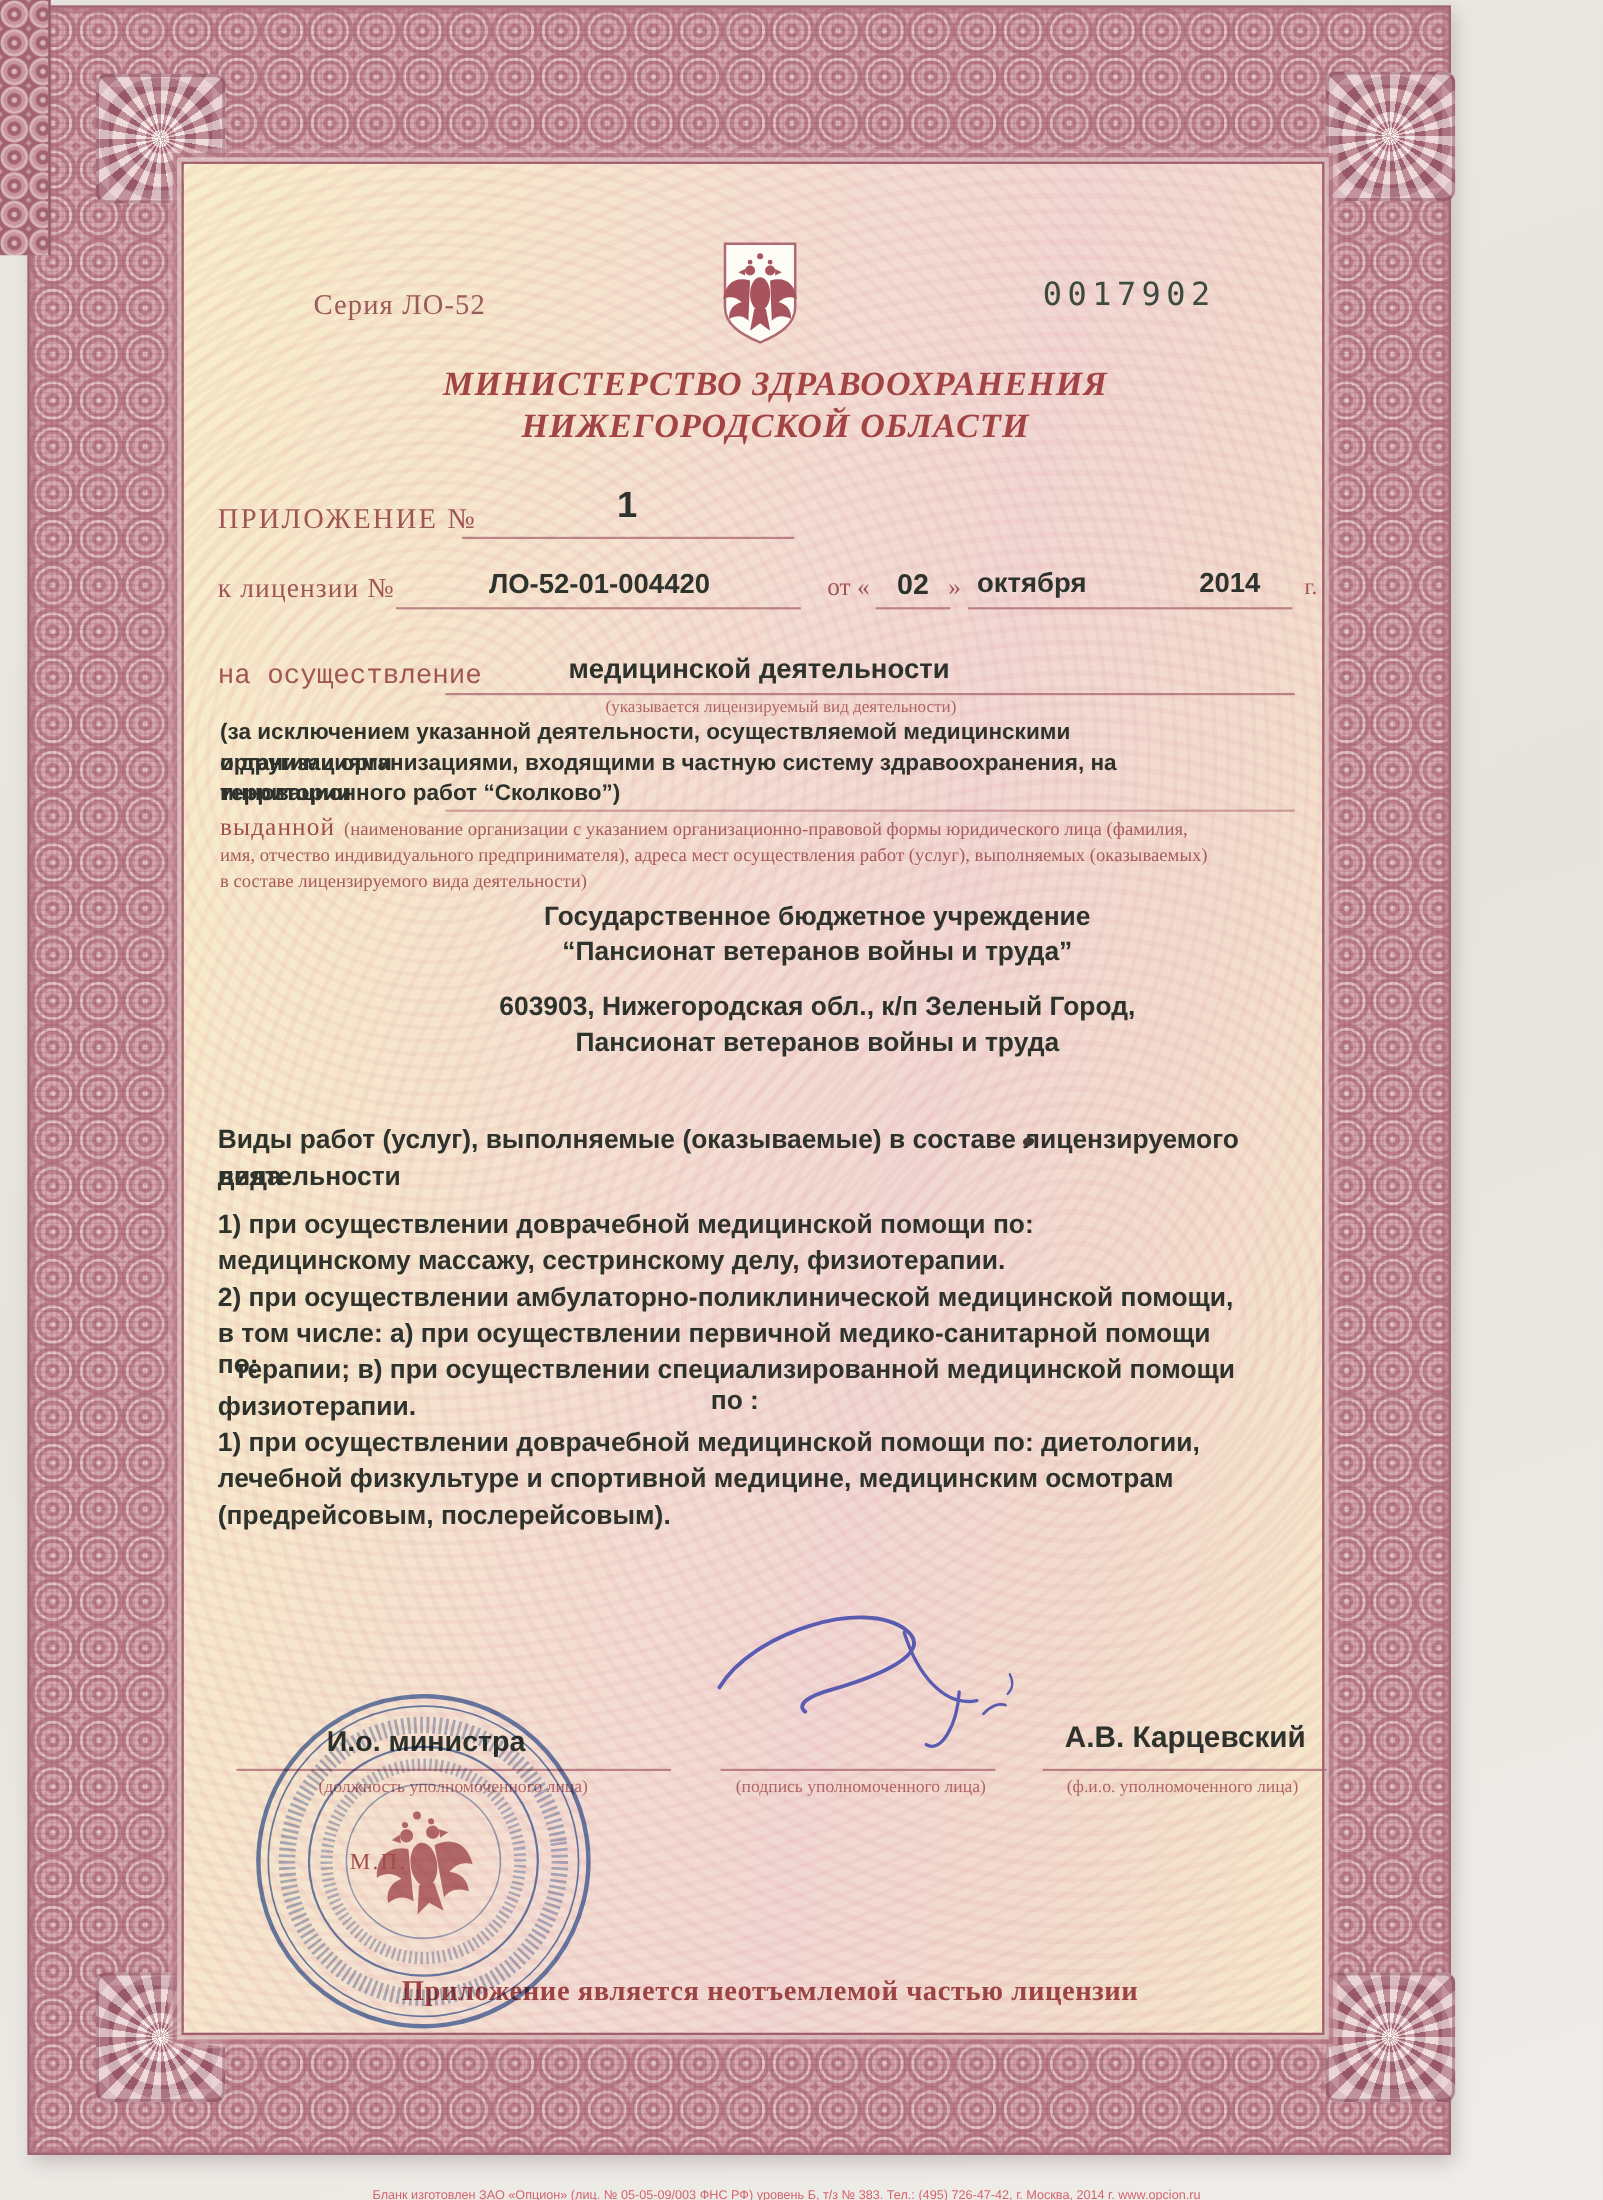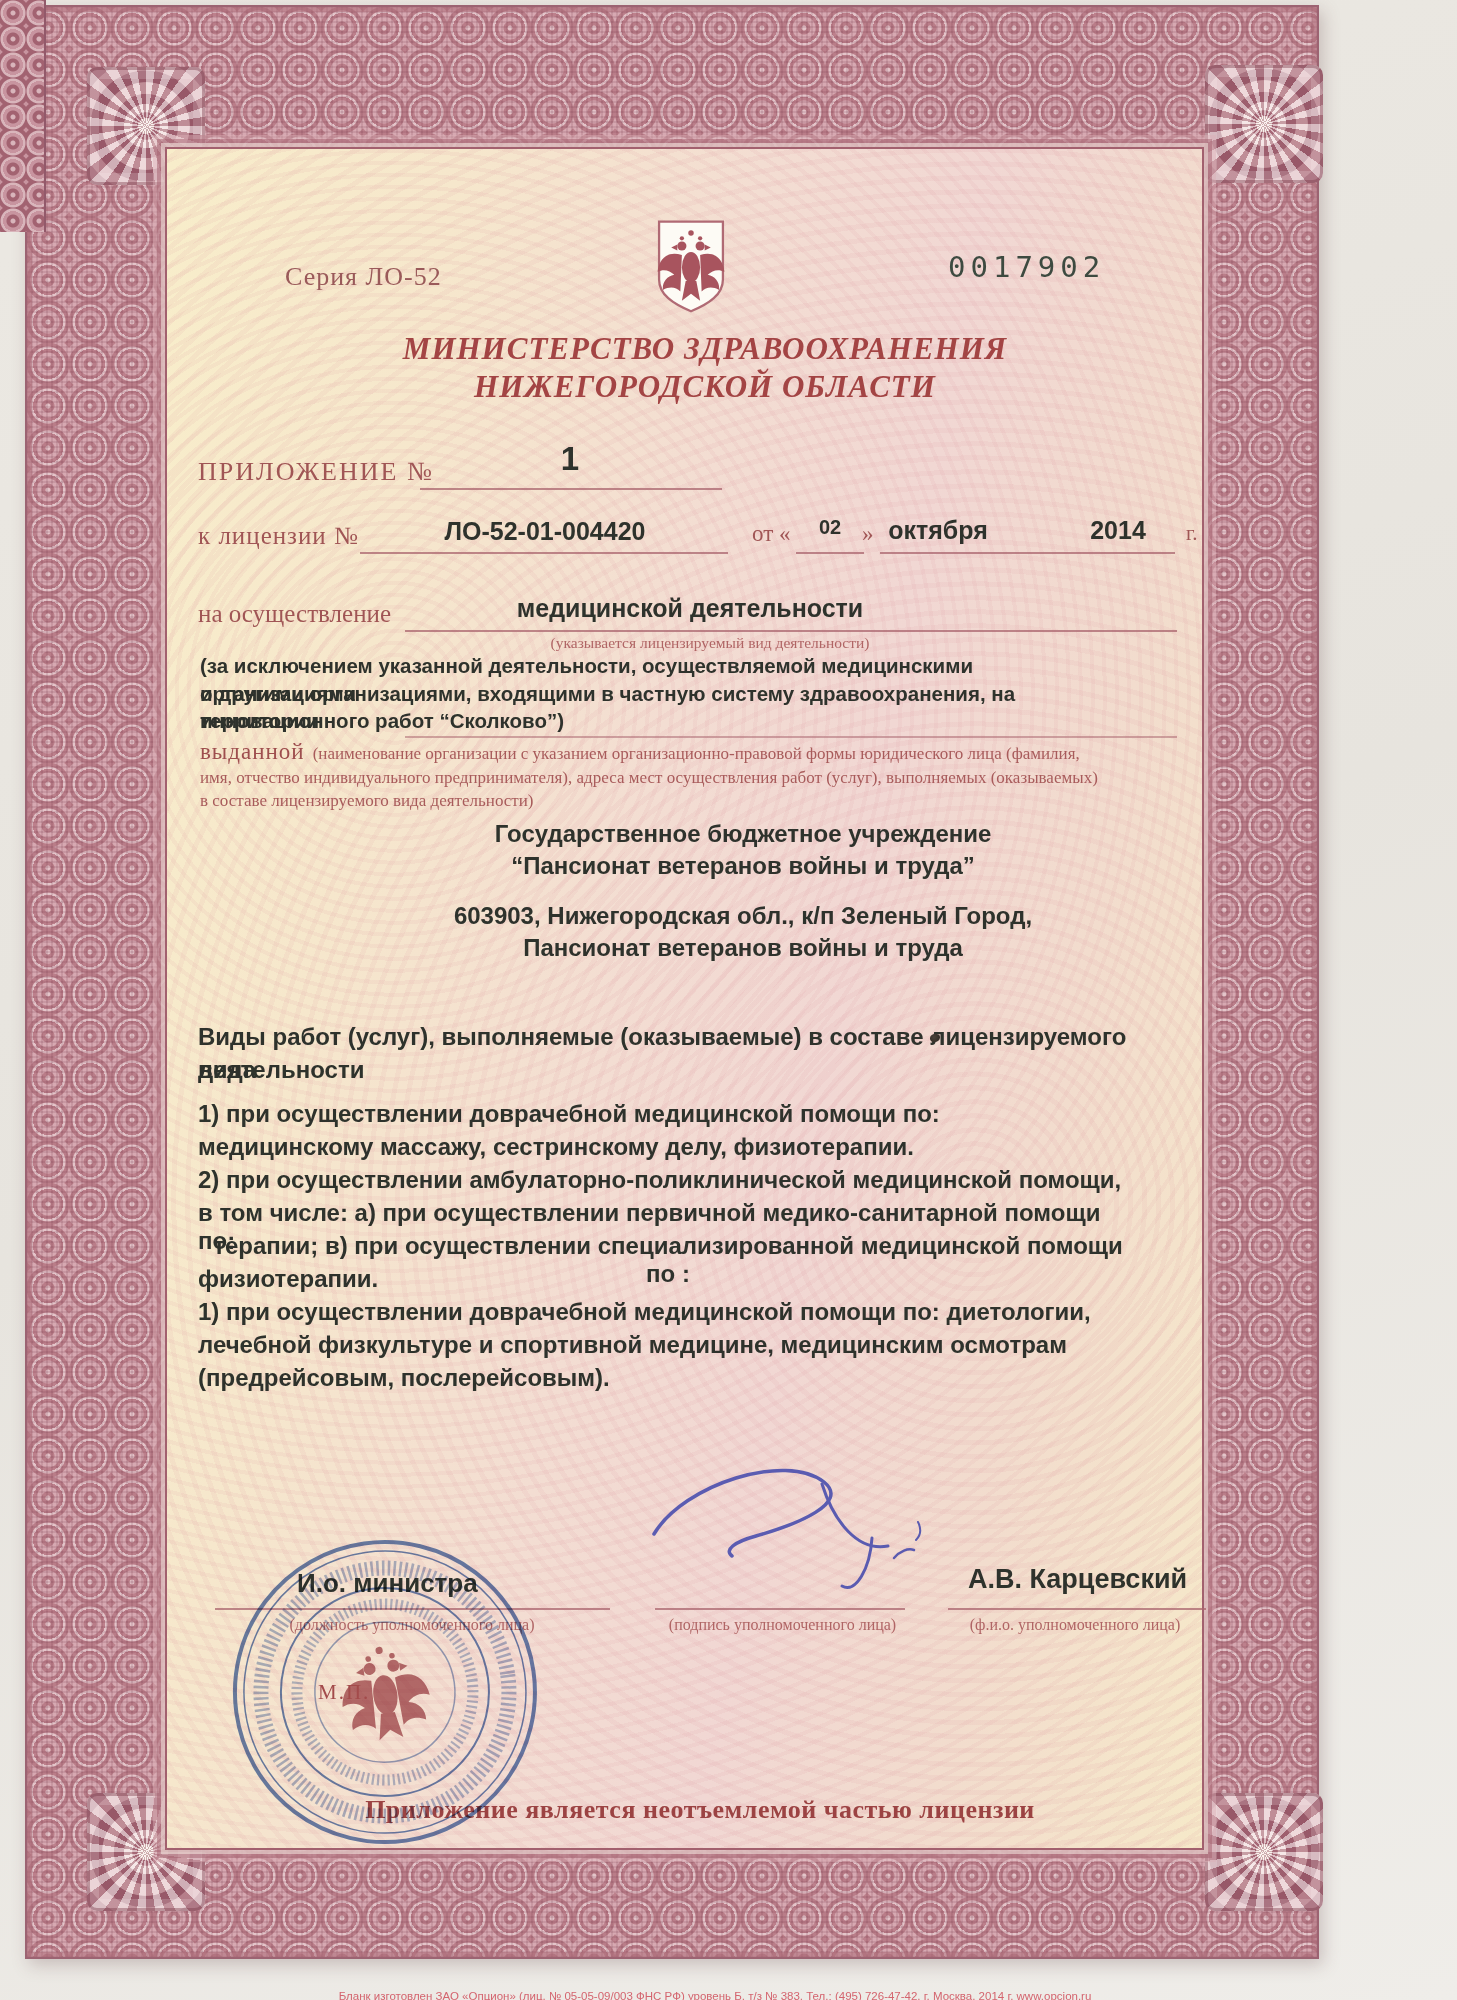--- a/index.html
+++ b/index.html
@@ -52,27 +52,27 @@
   .emblem{left:653px;top:218px;}
   .title{left:280px;width:850px;text-align:center;font-family:"Liberation Serif",serif;
     font-weight:bold;color:#a34444;font-size:31px;letter-spacing:1px;font-style:italic;}
   .title.l1{top:331px;} .title.l2{top:369px;}
 
   .annex-label{left:198px;top:457px;font-size:26px;letter-spacing:2px;}
   .annex-number{left:420px;top:440px;width:300px;text-align:center;font-size:33px;}
   .license-label{left:198px;top:522px;font-size:25px;letter-spacing:1px;}
   .license-number{left:360px;top:517px;width:370px;text-align:center;font-size:25px;}
   .date-prefix{left:752px;top:521px;font-size:23px;}
-  .date-day{left:800px;top:516px;width:60px;text-align:center;font-size:20px;}
+  .date-day{left:800px;top:516px;width:60px;text-align:center;font-size:26px;}
   .date-close{left:862px;top:521px;font-size:23px;}
   .date-month{left:868px;top:516px;width:140px;text-align:center;font-size:25px;}
   .date-year{left:1078px;top:516px;width:80px;text-align:center;font-size:25px;}
   .date-suffix{left:1186px;top:521px;font-size:21px;}
 
-  .activity-label{left:198px;top:600px;font-size:25px;}
+  .activity-label{left:198px;top:600px;font-size:25px;font-family:Liberation Mono, monospace;}
   .activity-value{left:430px;top:594px;width:520px;text-align:center;font-size:25px;}
   .activity-hint{left:430px;top:634px;width:560px;text-align:center;font-size:15.5px;}
   .exc{left:200px;width:920px;font-size:20.5px;line-height:27.5px;}
   .exc.l1{top:652px;}.exc.l2{top:679.5px;}.exc.l3{top:707px;}
 
   .issued{left:200px;top:740px;width:905px;font-size:17px;line-height:23.5px;color:#a85b5b;}
   .issued-label{font-size:23px;color:#9e4e4e;letter-spacing:1px;margin-right:8px;}
 
   .org{left:303px;width:880px;text-align:center;font-size:24px;}
   .org.n1{top:820px;}.org.n2{top:852px;}.org.a1{top:902px;}.org.a2{top:934px;}

